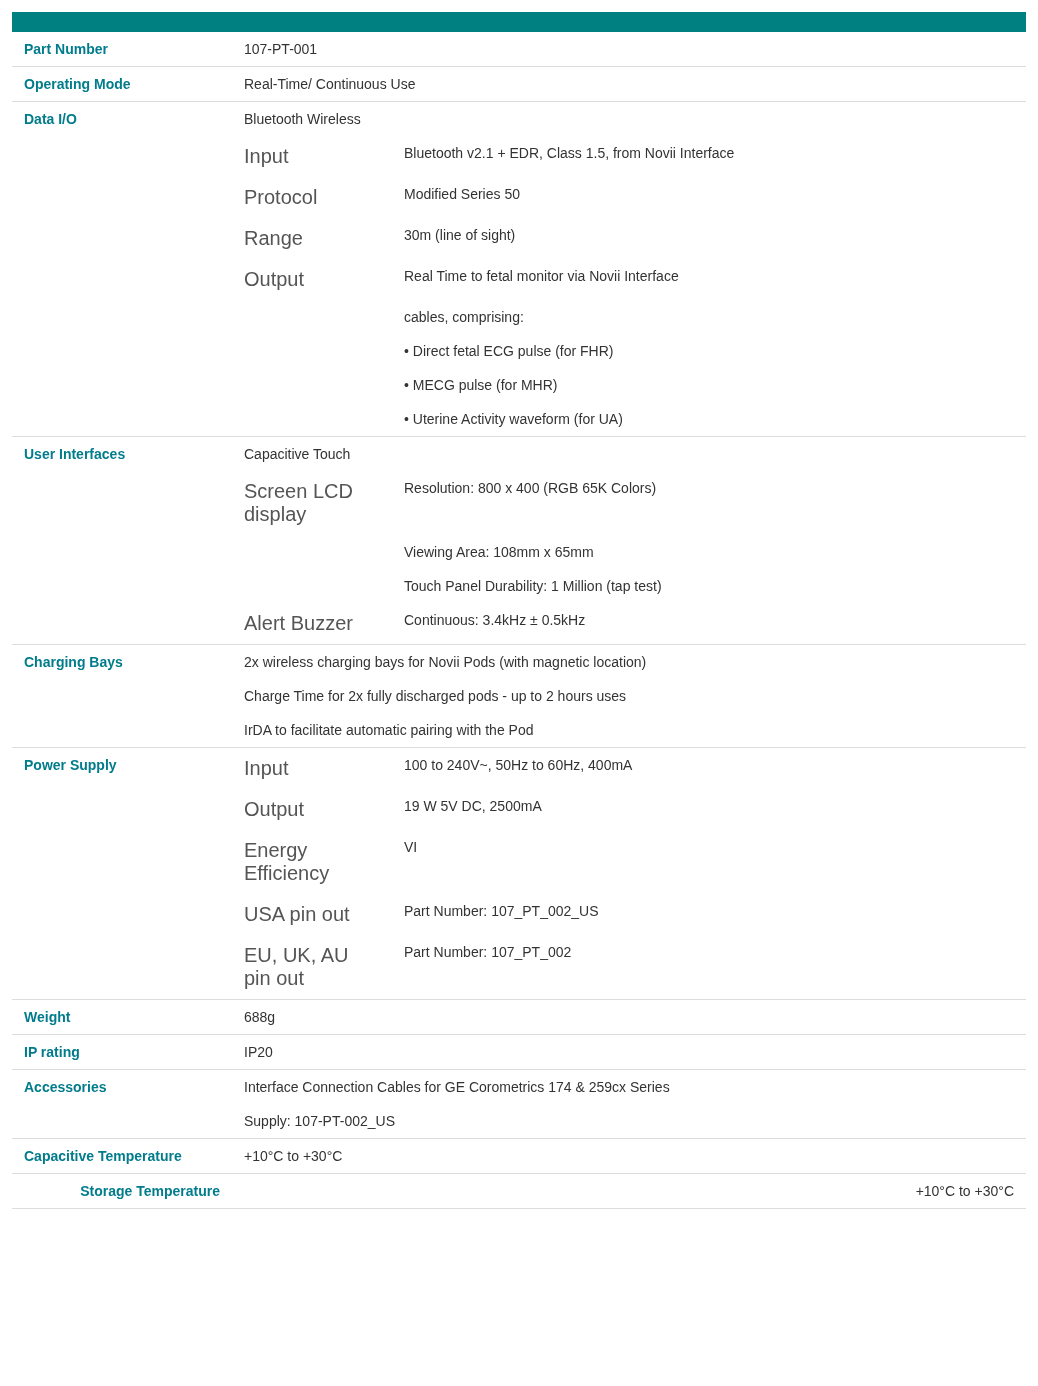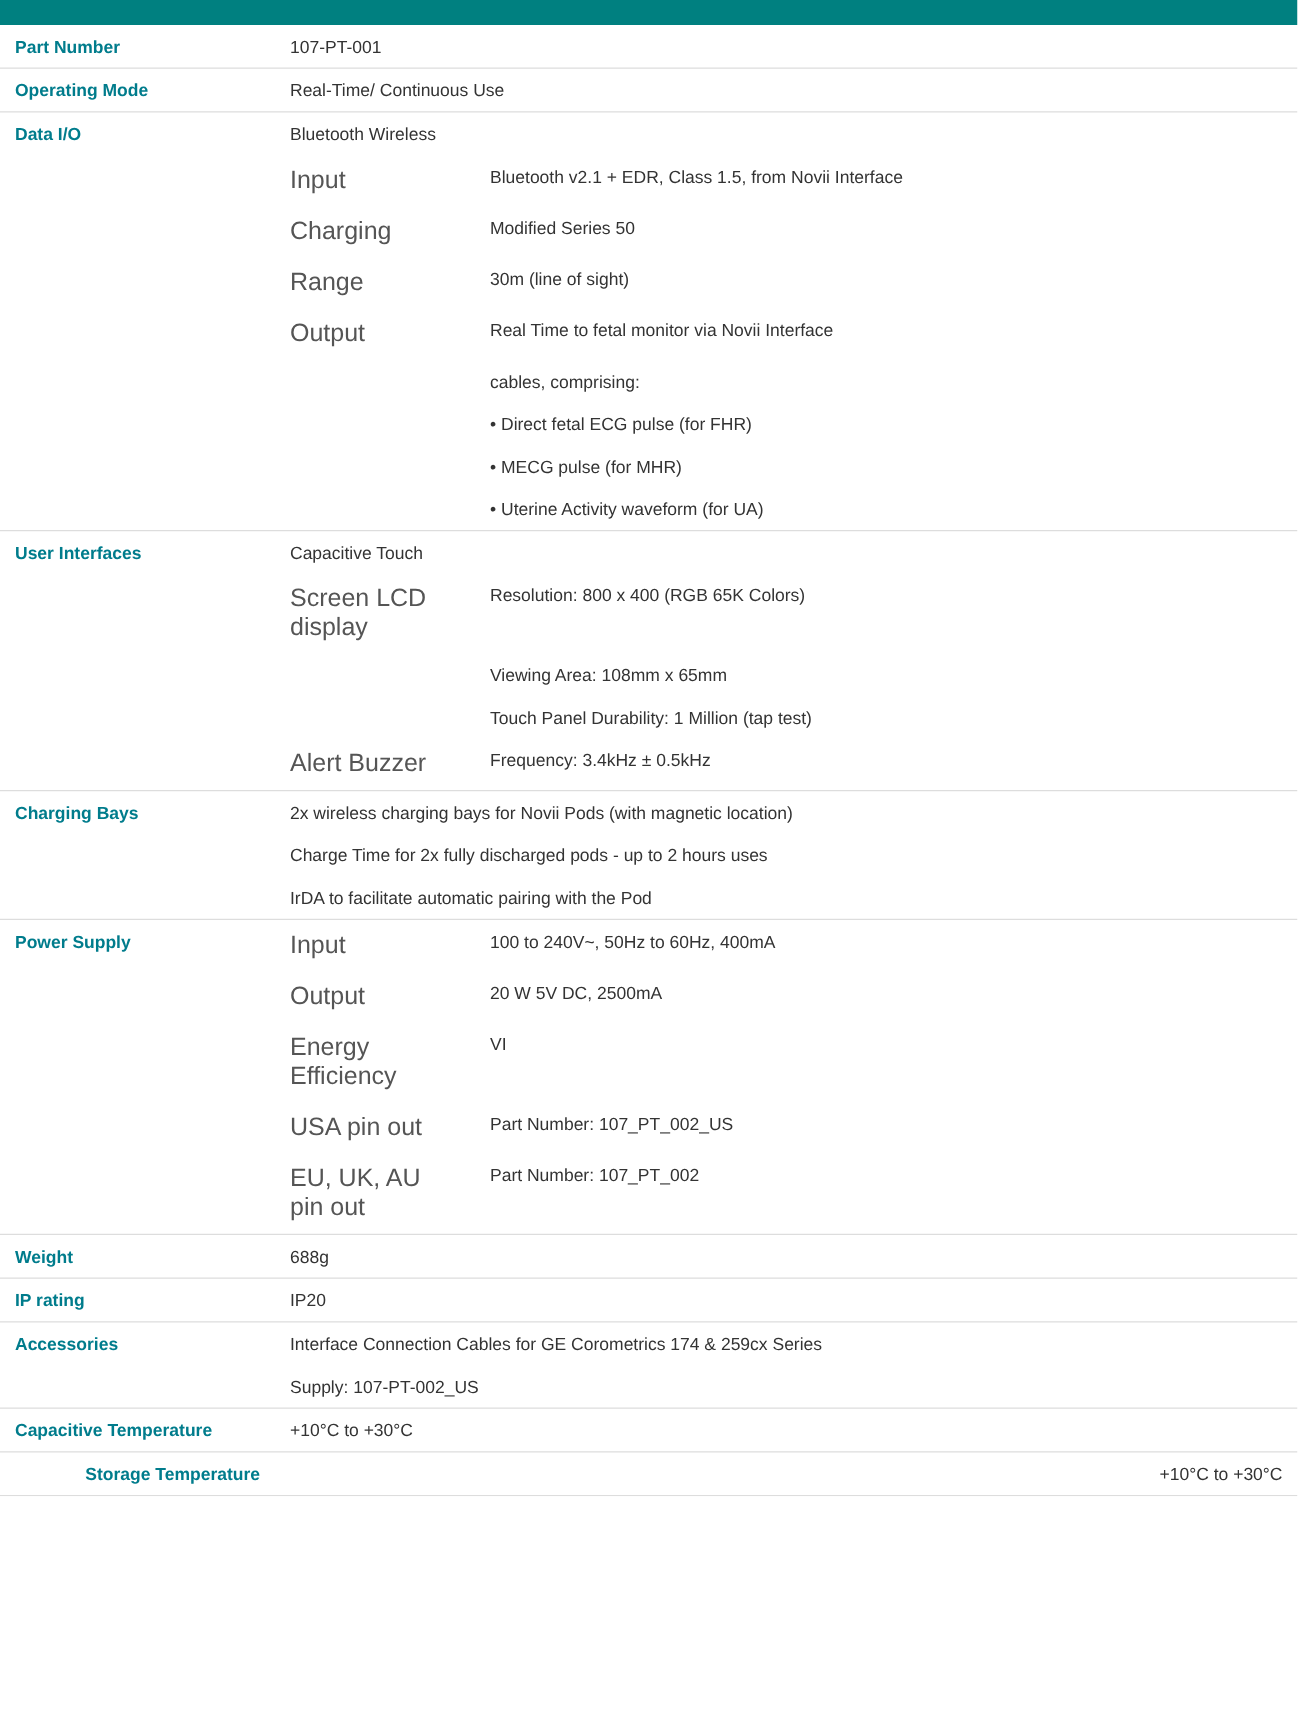--- a/index.html
+++ b/index.html
@@ -6,21 +6,21 @@
     body {
       font-family: Arial, sans-serif;
       font-size: 14px;
       background: #fff;
       color: #333;
       width: 1038px;
     }
 
     .page-wrapper {
       width: 1038px;
-      padding: 0;
+      padding: 12px;
     }
 
     .header {
       background-color: #008080;
       padding: 10px 14px;
     }
 
     .header-title {
       color: #fff;
       font-weight: bold;
@@ -92,21 +92,21 @@
           <td class="col-label">Data I/O</td>
           <td colspan="2">Bluetooth Wireless</td>
         </tr>
         <tr class="no-border-bottom">
           <td class="col-label"></td>
           <td class="col-sub">Input</td>
           <td class="col-value">Bluetooth v2.1 + EDR, Class 1.5, from Novii Interface</td>
         </tr>
         <tr class="no-border-bottom">
           <td class="col-label"></td>
-          <td class="col-sub">Charging</td>
+          <td class="col-sub">Protocol</td>
           <td class="col-value">Modified Series 50</td>
         </tr>
         <tr class="no-border-bottom">
           <td class="col-label"></td>
           <td class="col-sub">Range</td>
           <td class="col-value">30m (line of sight)</td>
         </tr>
         <tr class="no-border-bottom">
           <td class="col-label"></td>
           <td class="col-sub">Output</td>
@@ -147,21 +147,21 @@
           <td class="col-value">Viewing Area: 108mm x 65mm</td>
         </tr>
         <tr class="no-border-bottom">
           <td class="col-label"></td>
           <td class="col-sub"></td>
           <td class="col-value">Touch Panel Durability: 1 Million (tap test)</td>
         </tr>
         <tr class="has-border">
           <td class="col-label"></td>
           <td class="col-sub">Alert Buzzer</td>
-          <td class="col-value">Frequency: 3.4kHz ± 0.5kHz</td>
+          <td class="col-value">Continuous: 3.4kHz ± 0.5kHz</td>
         </tr>
         <tr class="no-border-bottom">
           <td class="col-label">Charging Bays</td>
           <td colspan="2">2x wireless charging bays for Novii Pods (with magnetic location)</td>
         </tr>
         <tr class="no-border-bottom">
           <td class="col-label"></td>
           <td colspan="2">Charge Time for 2x fully discharged pods - up to 2 hours uses</td>
         </tr>
         <tr class="has-border">
@@ -169,21 +169,21 @@
           <td colspan="2">IrDA to facilitate automatic pairing with the Pod</td>
         </tr>
         <tr class="no-border-bottom">
           <td class="col-label">Power Supply</td>
           <td class="col-sub">Input</td>
           <td class="col-value">100 to 240V~, 50Hz to 60Hz, 400mA</td>
         </tr>
         <tr class="no-border-bottom">
           <td class="col-label"></td>
           <td class="col-sub">Output</td>
-          <td class="col-value">20 W 5V DC, 2500mA</td>
+          <td class="col-value">19 W 5V DC, 2500mA</td>
         </tr>
         <tr class="no-border-bottom">
           <td class="col-label"></td>
           <td class="col-sub">Energy Efficiency</td>
           <td class="col-value">VI</td>
         </tr>
         <tr class="no-border-bottom">
           <td class="col-label"></td>
           <td class="col-sub">USA pin out</td>
           <td class="col-value">Part Number: 107_PT_002_US</td>

